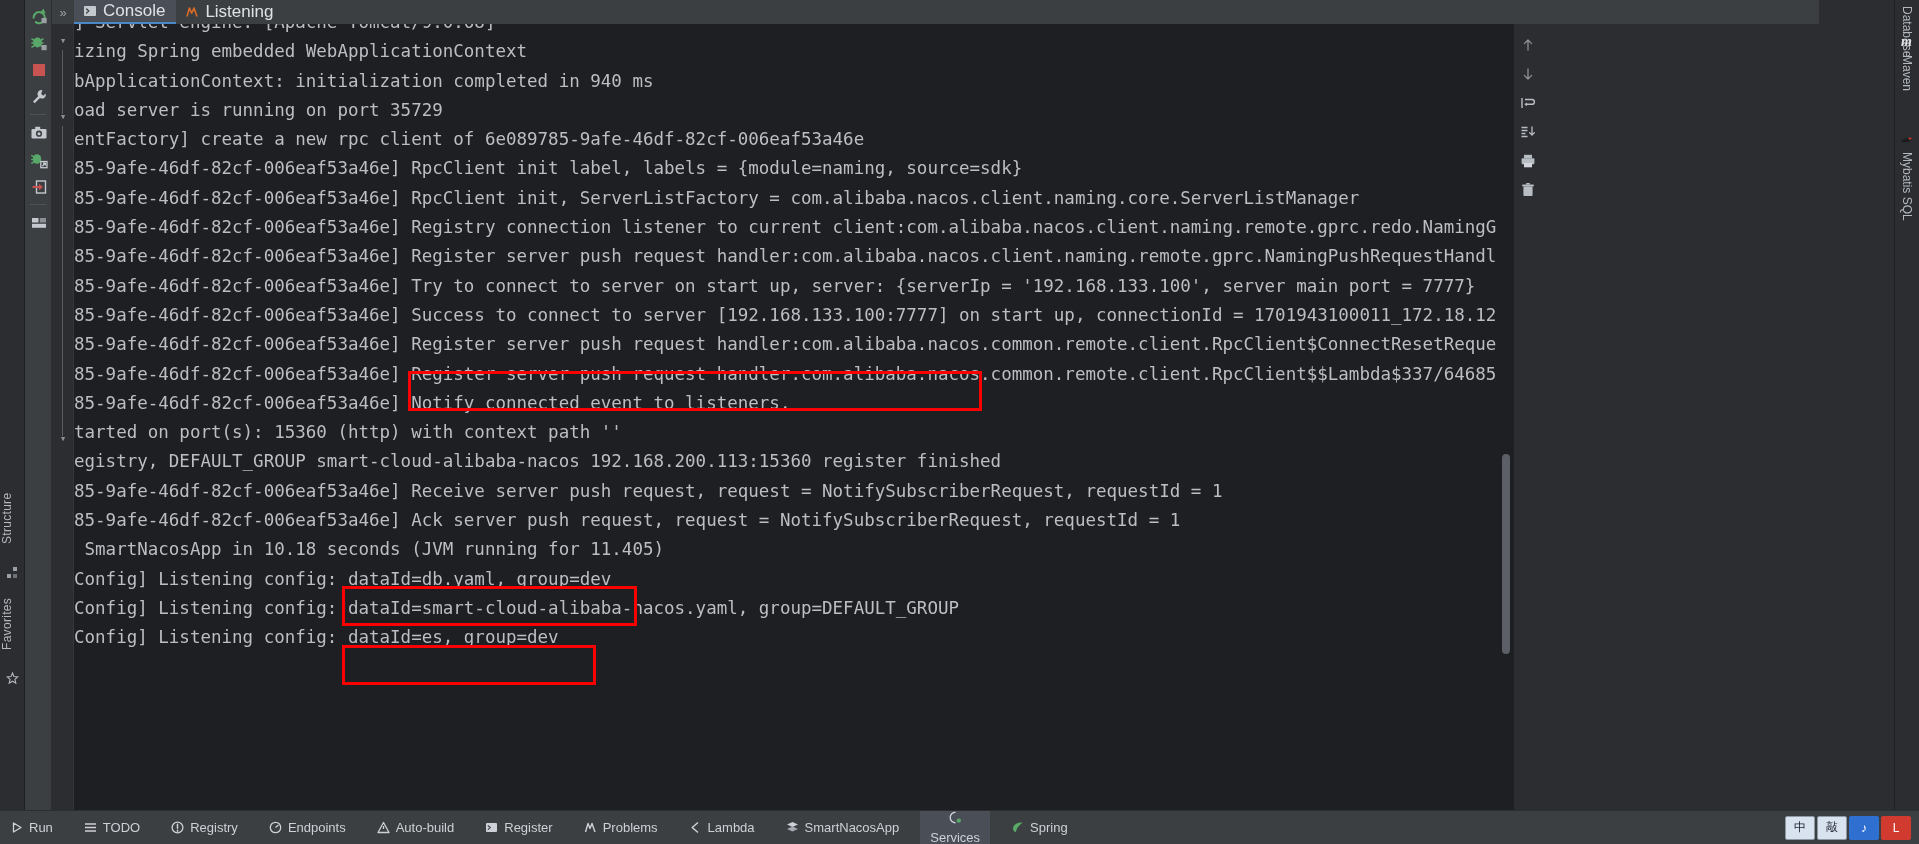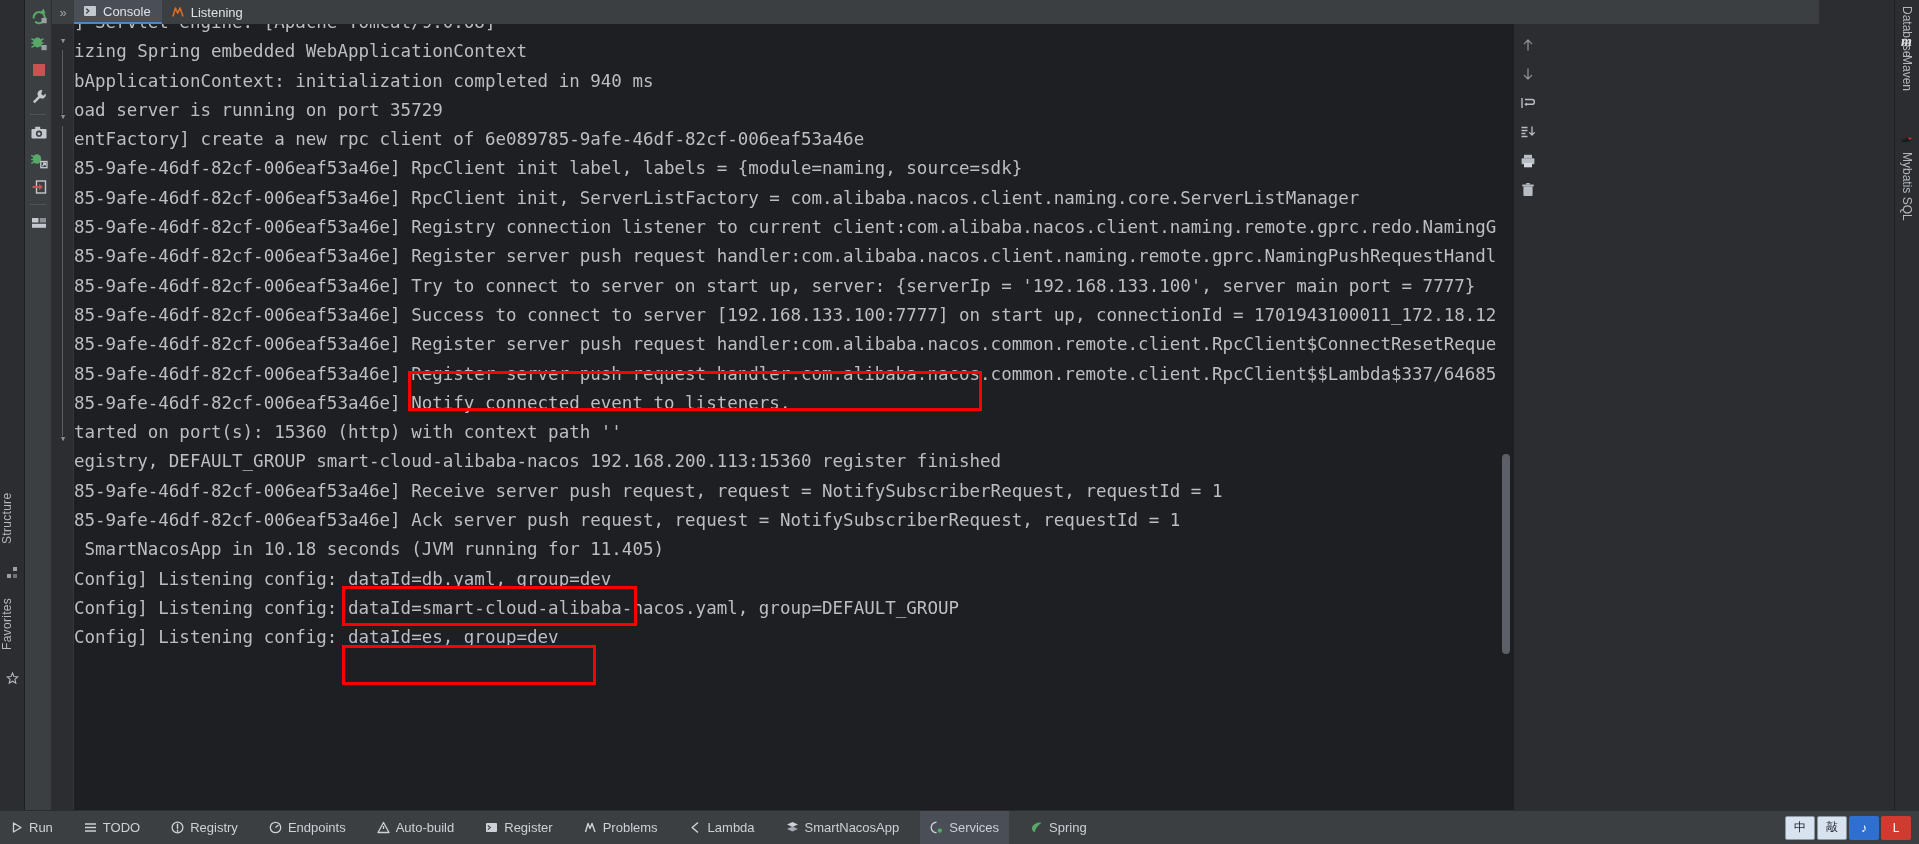--- a/index.html
+++ b/index.html
@@ -60,21 +60,21 @@
     background: #3c3f41;
     display: flex; align-items: center;
   }
   .chevrons {
     width: 22px; text-align: center; color: #9aa0a6; font-size: 13px;
     font-family: "Liberation Sans", sans-serif; cursor: pointer;
   }
   .tab {
     height: 24px; display: flex; align-items: center; gap: 6px;
     padding: 0 11px 0 9px;
-    color: #dfe1e5; font-size: 13px;
+    color: #dfe1e5; font-size: 17px;
     font-family: "Liberation Sans", sans-serif;
     cursor: pointer;
   }
   .tab.active {
     background: #4a4e57;
     border-bottom: 2px solid #4a88c7;
   }
 
   
   .gutter {
@@ -166,21 +166,21 @@
     border-top: 1px solid #2b2d30;
     gap: 11px;
   }
   .bb-item {
     display: flex; align-items: center; gap: 6px;
     height: 34px; padding: 0 10px;
     color: #cdd0d6; font-size: 13px;
     font-family: "Liberation Sans", sans-serif;
     cursor: pointer; white-space: nowrap;
   }
-  .bb-item.active { background: #4a4e57; }
+  .bb-item.active { background: #4a4e57; flex-direction: column; }
   .bb-spacer { flex: 1; }
   .tray {
     display: flex; align-items: center; gap: 2px; padding-right: 8px;
   }
   .tray-box {
     width: 30px; height: 24px; background: #d9e2ef;
     border: 1px solid #8e99a8; border-radius: 2px;
     display: flex; align-items: center; justify-content: center;
     color: #1d2330; font-size: 12px;
     font-family: "Liberation Sans", sans-serif;

